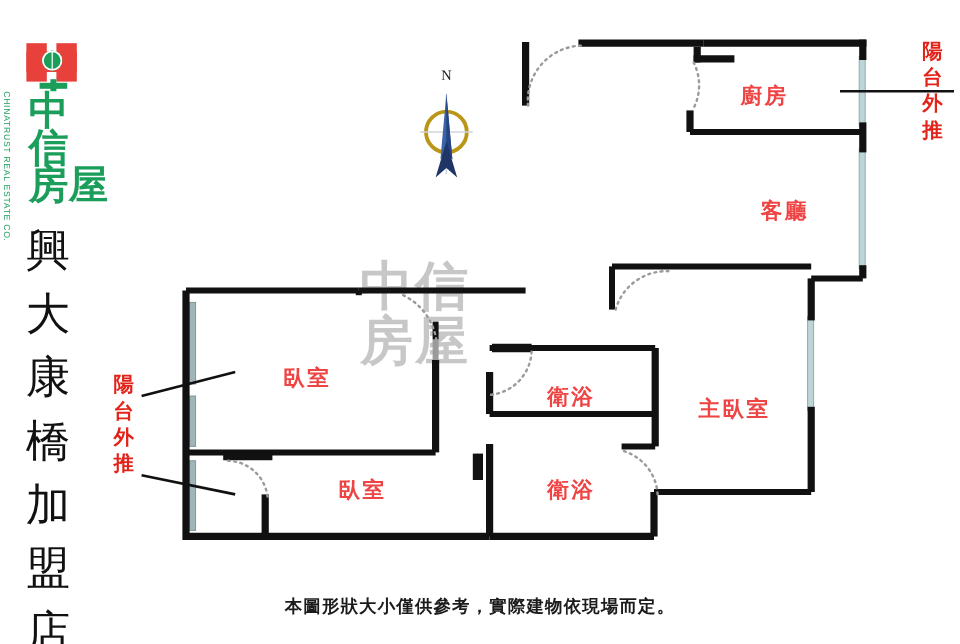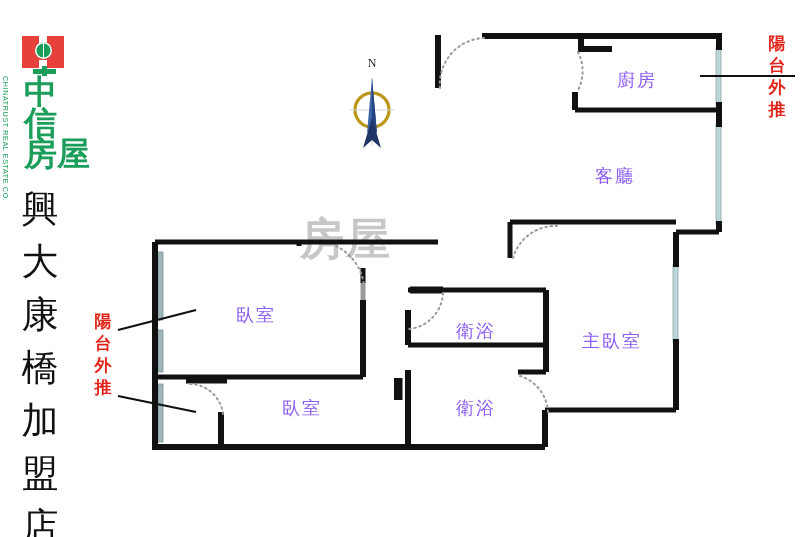--- a/index.html
+++ b/index.html
@@ -133,23 +133,23 @@
     text-align: center;
     width: 22px;
   }
   .annot span { display: block; }
   .annot-right { left: 766px; top: 32px; }
   .annot-left  { left: 92px;  top: 310px; }
 
   
   .room-label {
     position: absolute;
-    color: #8b5cf6;
-    font-family: "DejaVu Serif", "Liberation Serif", serif;
-    font-weight: normal;
+    color: #ef4444;
+    font-family: "DejaVu Serif", "Liberation Serif", serif;
+    font-weight: bold;
     font-size: 18px;
     white-space: nowrap;
     letter-spacing: 2px;
   }
 
   
   .compass {
     position: absolute;
     left: 352px;
     top: 56px;
@@ -223,20 +223,21 @@
     <span>興</span>
     <span>大</span>
     <span>康</span>
     <span>橋</span>
     <span>加</span>
     <span>盟</span>
     <span>店</span>
   </div>
 
   <div class="watermark">
+    <div>中信</div>
     <div>房屋</div>
   </div>
 
   <svg id="plan" width="800" height="537" viewBox="0 0 800 537">
 
     <g>
 
       <rect x="716" y="47" width="5" height="58" fill="#bcd6d8" stroke="#8fa9ab" stroke-width="0.8"></rect>
 
       <rect x="716" y="124" width="5" height="100" fill="#bcd6d8" stroke="#8fa9ab" stroke-width="0.8"></rect>
@@ -355,21 +356,22 @@
   </div>
 
   <div class="annot annot-left">
     <span>陽</span>
     <span>台</span>
     <span>外</span>
     <span>推</span>
   </div>
 
   <div class="room-label" style="left:617px; top:68px;">廚房</div>
-  <div class="room-label" style="left:595px; top:164px;">客廳</div>
+  <div class="room-label" style="left:634px; top:164px;">客廳</div>
   <div class="room-label" style="left:582px; top:329px;">主臥室</div>
   <div class="room-label" style="left:456px; top:319px;">衛浴</div>
   <div class="room-label" style="left:456px; top:396px;">衛浴</div>
   <div class="room-label" style="left:236px; top:303px;">臥室</div>
   <div class="room-label" style="left:282px; top:396px;">臥室</div>
 
+  <div class="disclaimer">本圖形狀大小僅供參考，實際建物依現場而定。</div>
 
 </div>
 
 </body></html>

